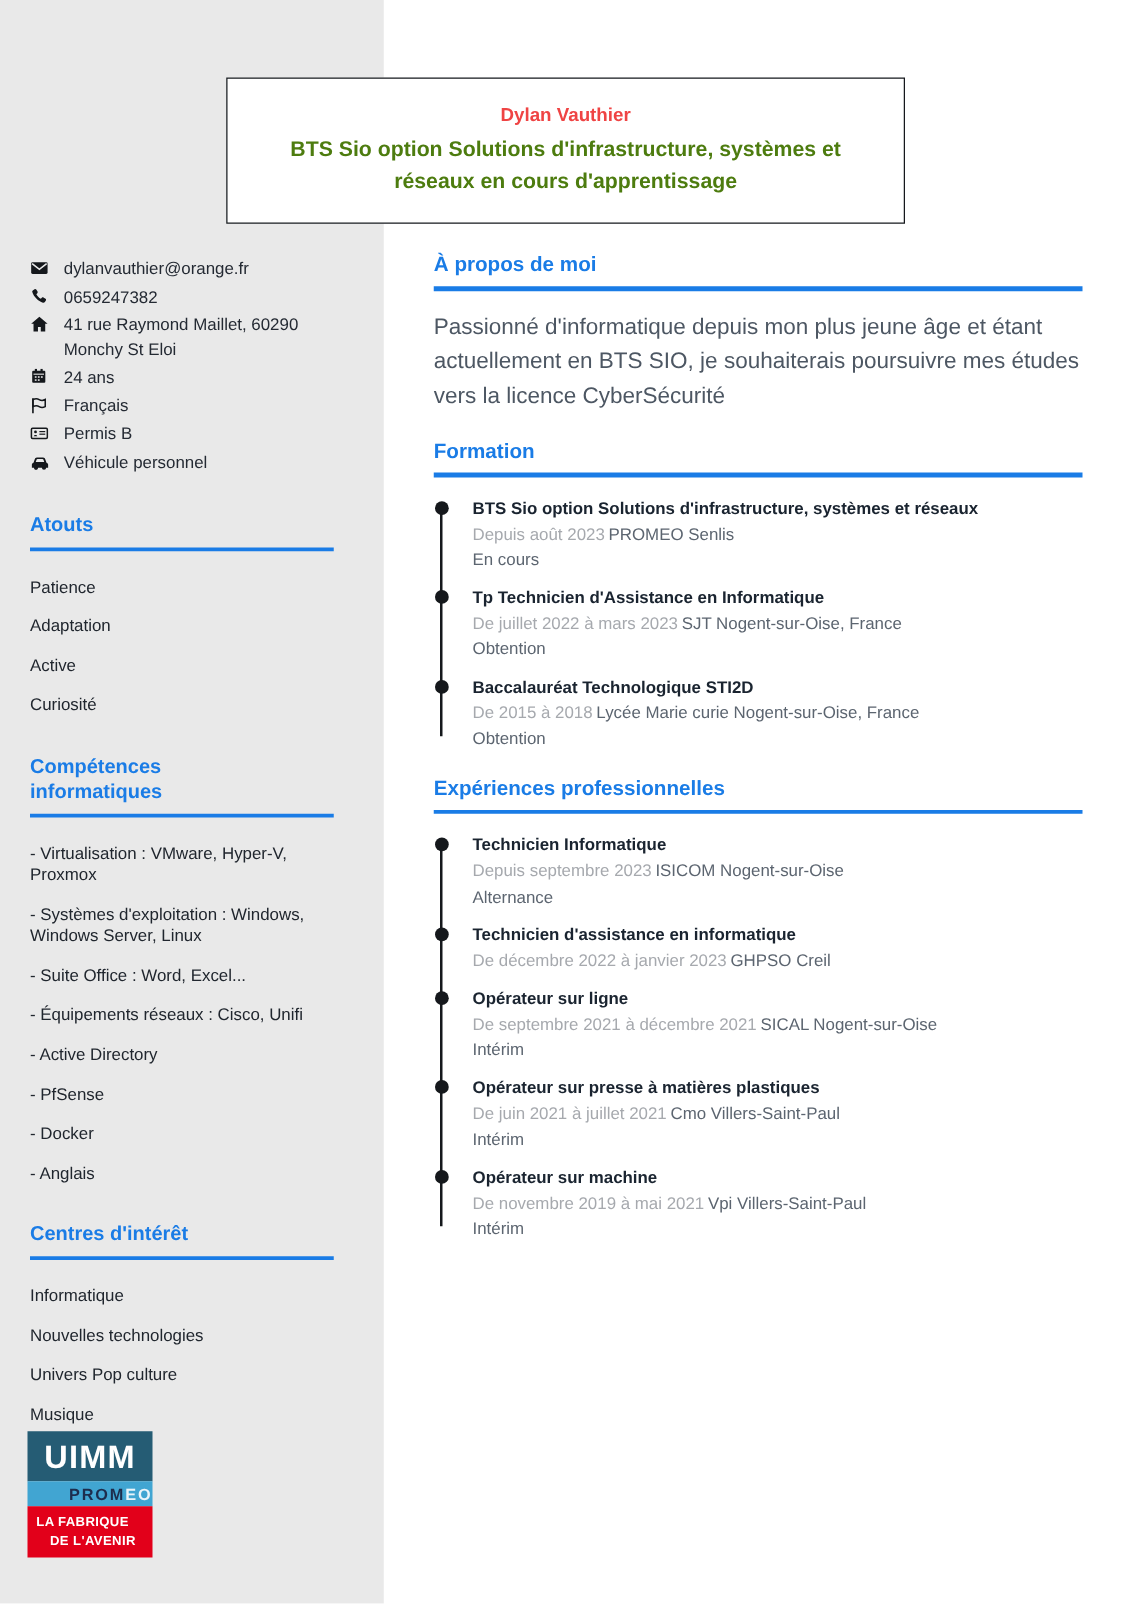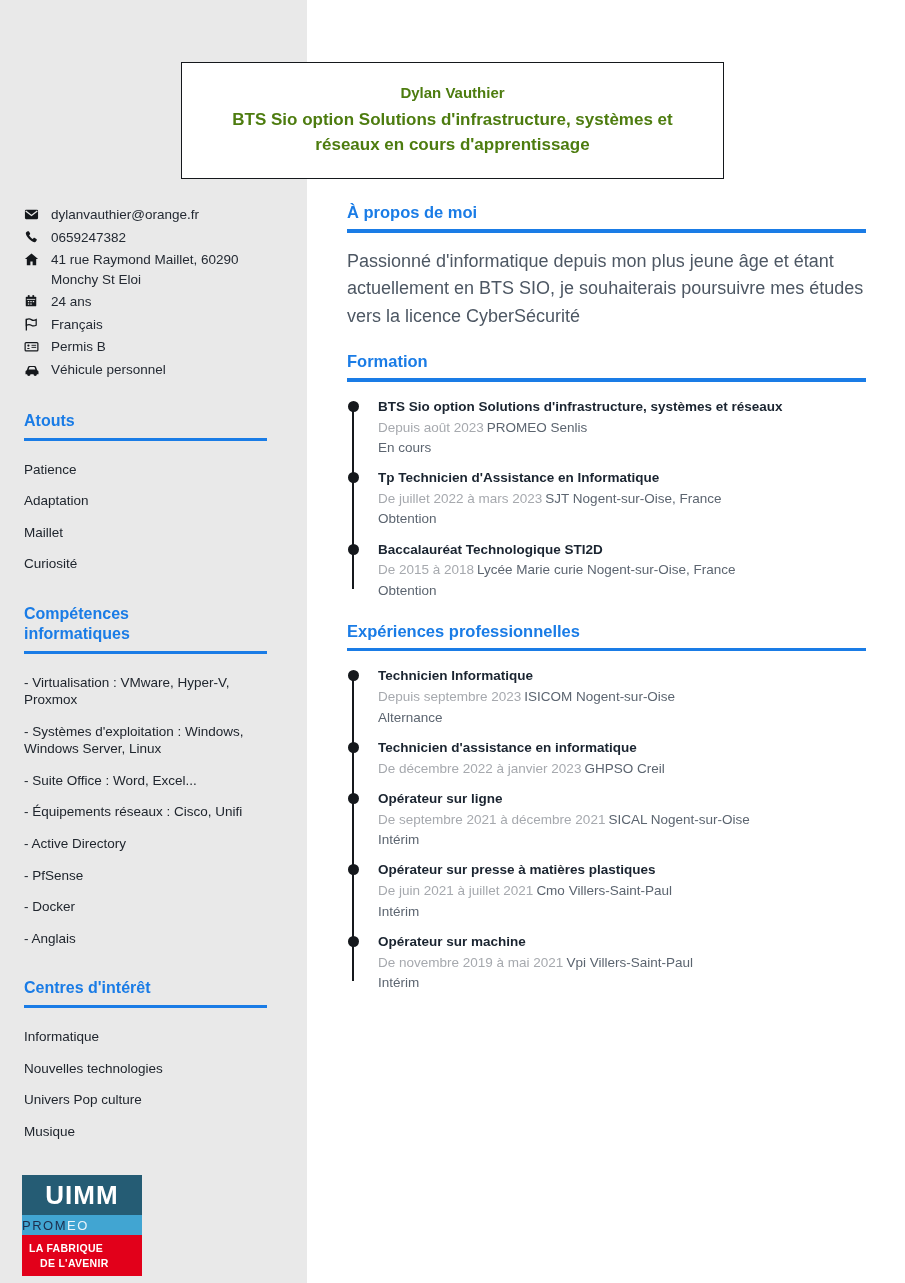--- a/index.html
+++ b/index.html
@@ -17,21 +17,21 @@
   .side-title{font-size:16px;font-weight:bold;color:#1a7ce6;max-width:185px;
               line-height:1.25;margin:0;}
   .side-rule{height:3px;background:#1a7ce6;margin-top:7px;}
   .side-list{margin-top:20px;}
   .side-item{font-size:13.5px;color:#20262e;line-height:1.3;margin-bottom:14px;}
 
   
   .header-box{position:absolute;left:181px;top:62px;width:543px;height:117px;background:#fff;
               border:1.5px solid #15181c;box-sizing:border-box;display:flex;flex-direction:column;
               justify-content:center;text-align:center;padding:0 26px;gap:6px;}
-  .header-name{color:#4d7c0f;font-size:15px;font-weight:bold;}
+  .header-name{color:#ef4444;font-size:15px;font-weight:bold;}
   .header-title{color:#4d7c0f;font-size:17px;font-weight:bold;line-height:1.5;}
 
   
   .main{position:absolute;left:347px;top:203px;width:519px;}
   .main-heading{font-size:16.5px;font-weight:bold;color:#1a7ce6;margin:0;}
   .rule{height:3.5px;background:#1a7ce6;margin-top:7px;}
   .about-text{margin-top:15px;font-size:18px;color:#4d5763;line-height:1.55;}
   .section{margin-top:21px;}
   .timeline{margin:15px 0 0 6px;position:relative;}
   .timeline::before{content:"";position:absolute;left:-1px;top:6px;bottom:12px;width:2px;
@@ -39,25 +39,25 @@
   .entry{position:relative;padding-left:25px;margin-bottom:10px;}
   .entry::before{content:"";position:absolute;left:-5.5px;top:4px;width:11px;height:11px;
                  border-radius:50%;background:#15181c;}
   .entry-title{font-size:13.5px;font-weight:bold;color:#1a2430;line-height:1.55;}
   .entry-meta{font-size:13.5px;line-height:1.5;}
   .entry-date{color:#a6a9ae;margin-right:3px;}
   .entry-org{color:#5c6570;}
   .entry-status{font-size:13.5px;color:#5c6570;line-height:1.5;}
 
   
-  .logo{position:absolute;left:22px;top:1175px;width:120px;}
+  .logo{position:absolute;left:22px;top:1145px;width:100px;}
   .logo-uimm{height:40px;background:#255c74;color:#fff;font-weight:bold;font-size:26px;
              display:flex;align-items:center;justify-content:center;letter-spacing:1px;}
   .logo-promeo{height:20px;background:#41a5d2;display:flex;align-items:center;
-               justify-content:flex-start;font-weight:normal;font-size:13px;letter-spacing:1.5px;}
+               justify-content:flex-end;font-weight:bold;font-size:13px;letter-spacing:1.5px;}
   .pm-dark{color:#1d2d4d;}
   .pm-light{color:#eaf4fa;}
   .logo-red{height:41px;background:#e2001a;color:#fff;font-size:10.5px;font-weight:bold;
             display:flex;flex-direction:column;justify-content:center;padding-left:7px;
             letter-spacing:0.3px;line-height:1.35;}
   .tl2{padding-left:11px;}
 </style>
 </head>
 <body>
 
@@ -139,21 +139,21 @@
       </div>
     </div>
 
     <section class="side-section">
       <h2 class="side-title">Atouts</h2>
       <div class="side-rule"></div>
       <div class="side-list">
 
       <div class="side-item">Patience</div>
           <div class="side-item">Adaptation</div>
-          <div class="side-item">Maillet</div>
+          <div class="side-item">Active</div>
           <div class="side-item">Curiosité</div>
         </div>
     </section>
 
     <section class="side-section">
       <h2 class="side-title">Compétences informatiques</h2>
       <div class="side-rule"></div>
       <div class="side-list">
 
       <div class="side-item">- Virtualisation : VMware, Hyper-V, Proxmox</div>

